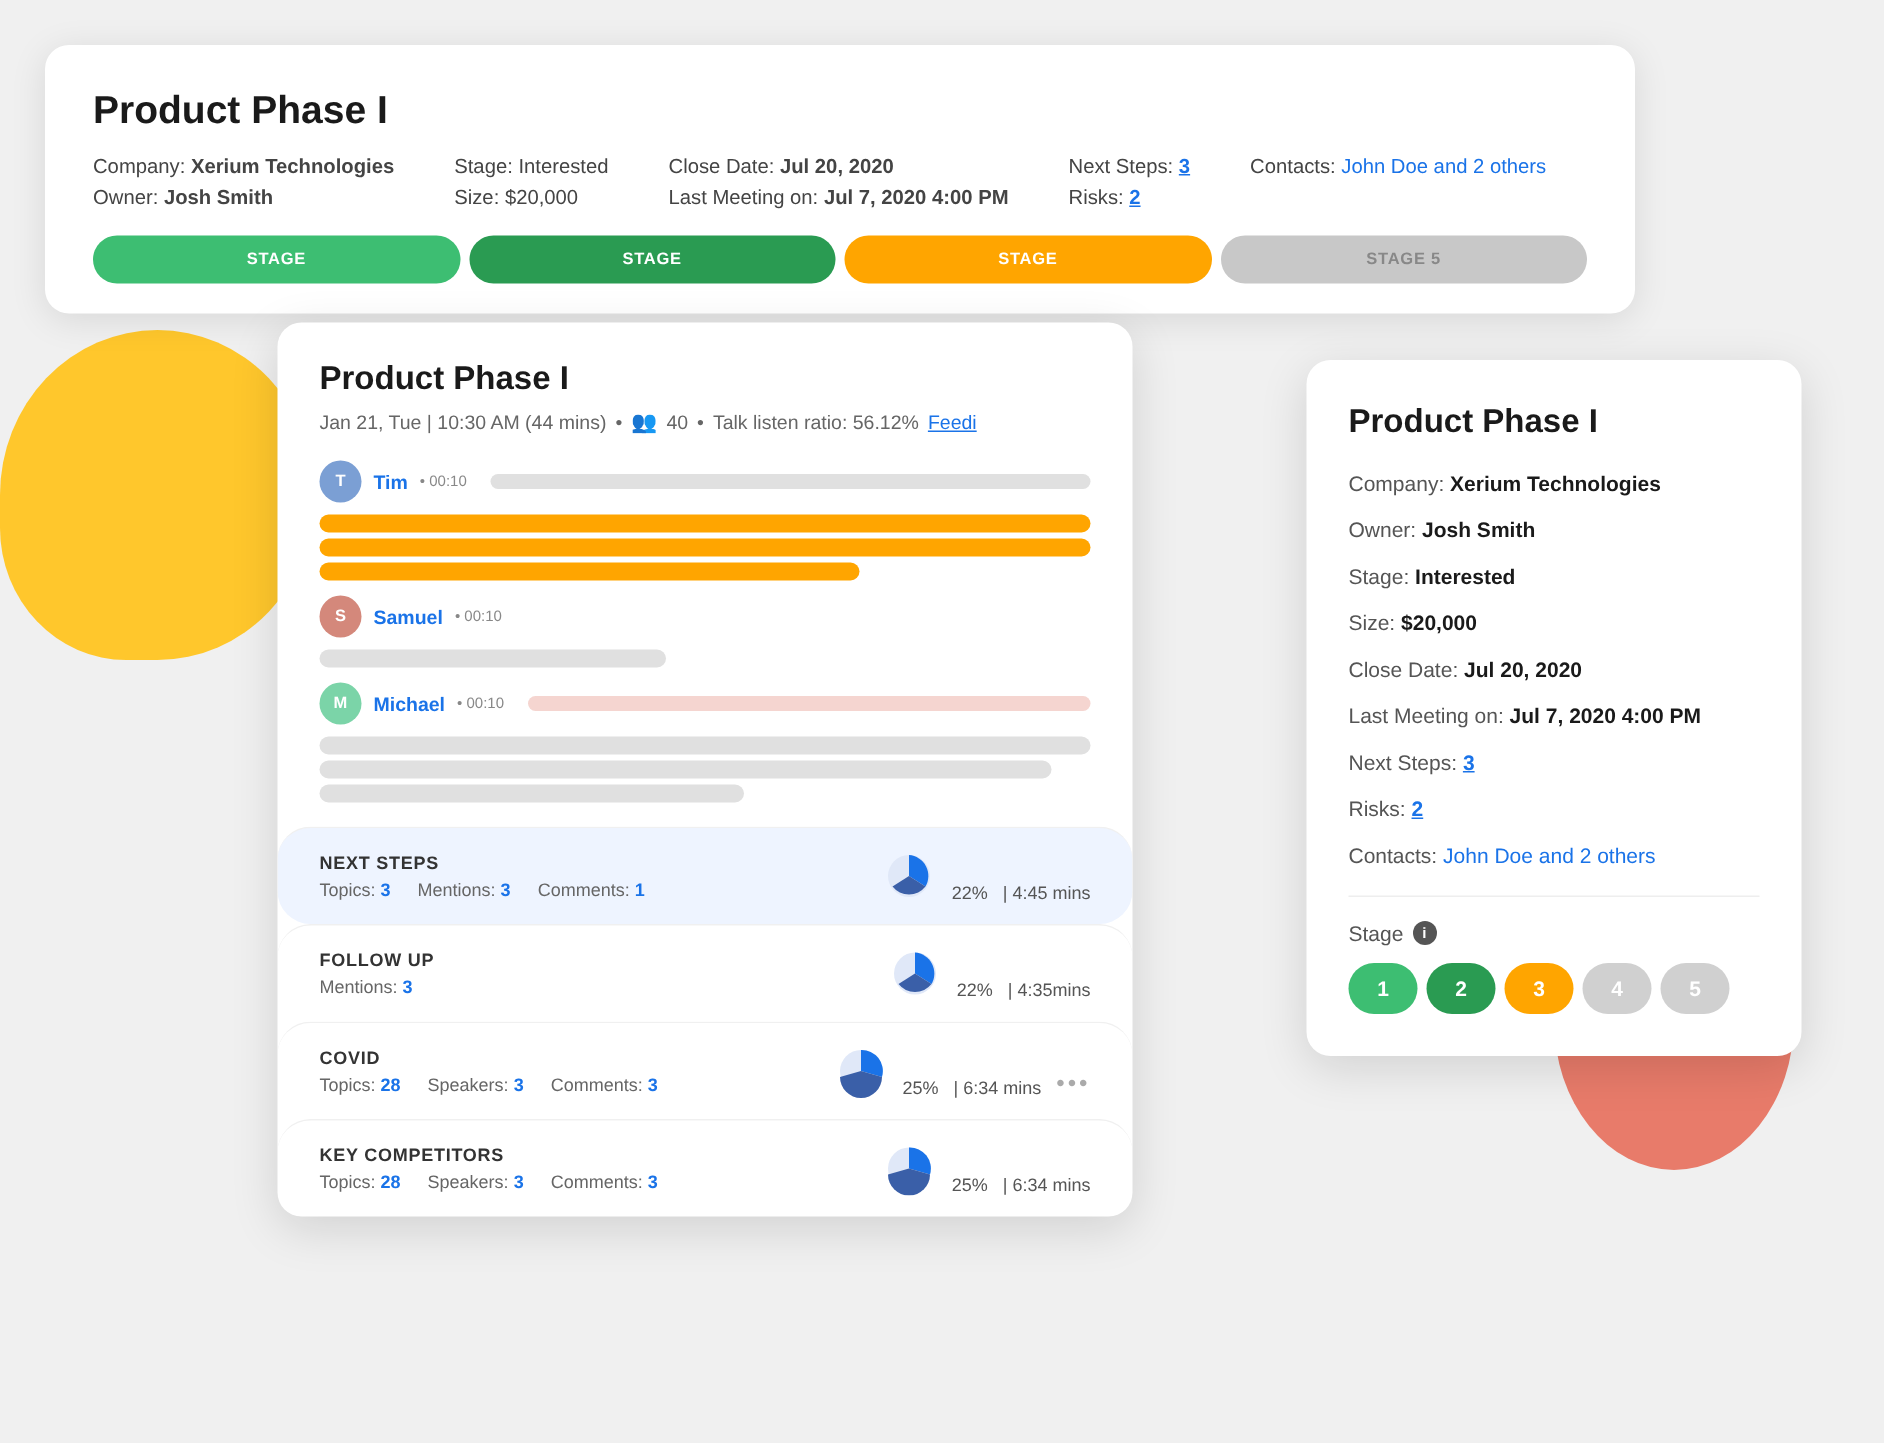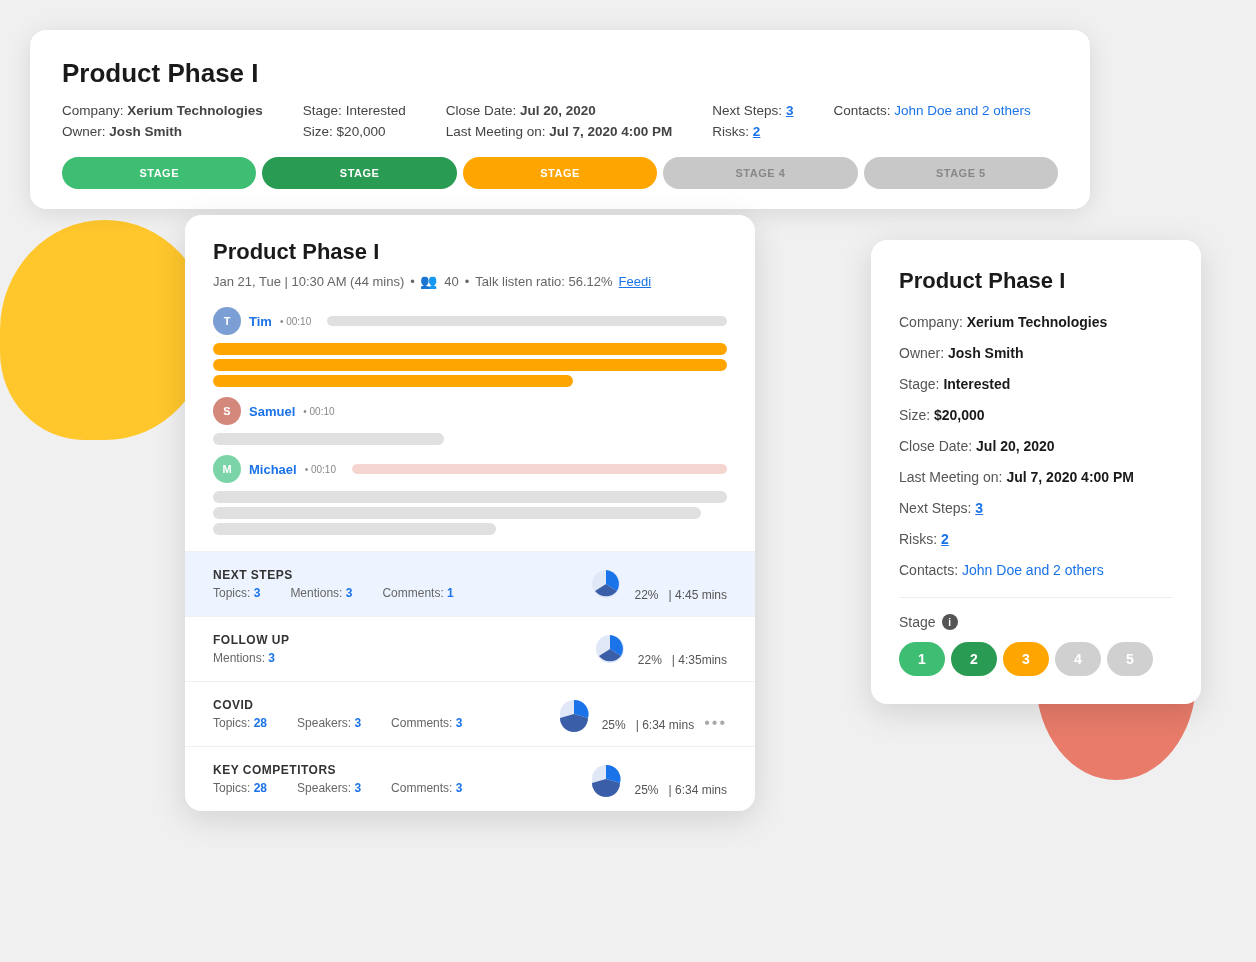--- a/index.html
+++ b/index.html
@@ -203,40 +203,41 @@
     .talk-bar.orange { background: #FFA500; }
     .talk-bar.light-gray { background: #E0E0E0; }
 
     
     .section-row {
       border-top: 1px solid #f0f0f0;
       padding: 14px 28px;
       display: flex;
       align-items: center;
       justify-content: space-between;
+      border-radius: 22px;
     }
 
     .section-row.blue-bg {
       background: #EEF4FF;
     }
 
     .section-title {
       font-size: 12px;
       font-weight: 700;
       color: #333;
       text-transform: uppercase;
       letter-spacing: 0.5px;
       margin-bottom: 4px;
     }
 
     .section-meta {
       font-size: 12px;
       color: #666;
       display: flex;
-      gap: 30px;
+      gap: 18px;
     }
 
     .section-meta .num { color: #1a73e8; font-weight: 600; }
 
     .section-right {
       display: flex;
       align-items: flex-end;
       gap: 10px;
       font-size: 12px;
       color: #555;
@@ -392,21 +393,20 @@
       <div class="meta-item">
         <span>Contacts:</span>
         <a class="meta-link" href="#">John Doe and 2 others</a>
       </div>
     </div>
   </div>
   <div class="stage-bar">
     <div class="stage-pill green">STAGE</div>
     <div class="stage-pill dark-green">STAGE</div>
     <div class="stage-pill orange">STAGE</div>
-    <div class="stage-pill gray">STAGE 4</div>
     <div class="stage-pill gray">STAGE 5</div>
   </div>
 </div>
 
 <div class="card-2">
   <div class="card-2-inner">
     <div class="card-2-title">Product Phase I</div>
     <div class="card-2-sub">
       <span>Jan 21, Tue | 10:30 AM (44 mins)</span>
       <span>•</span>

